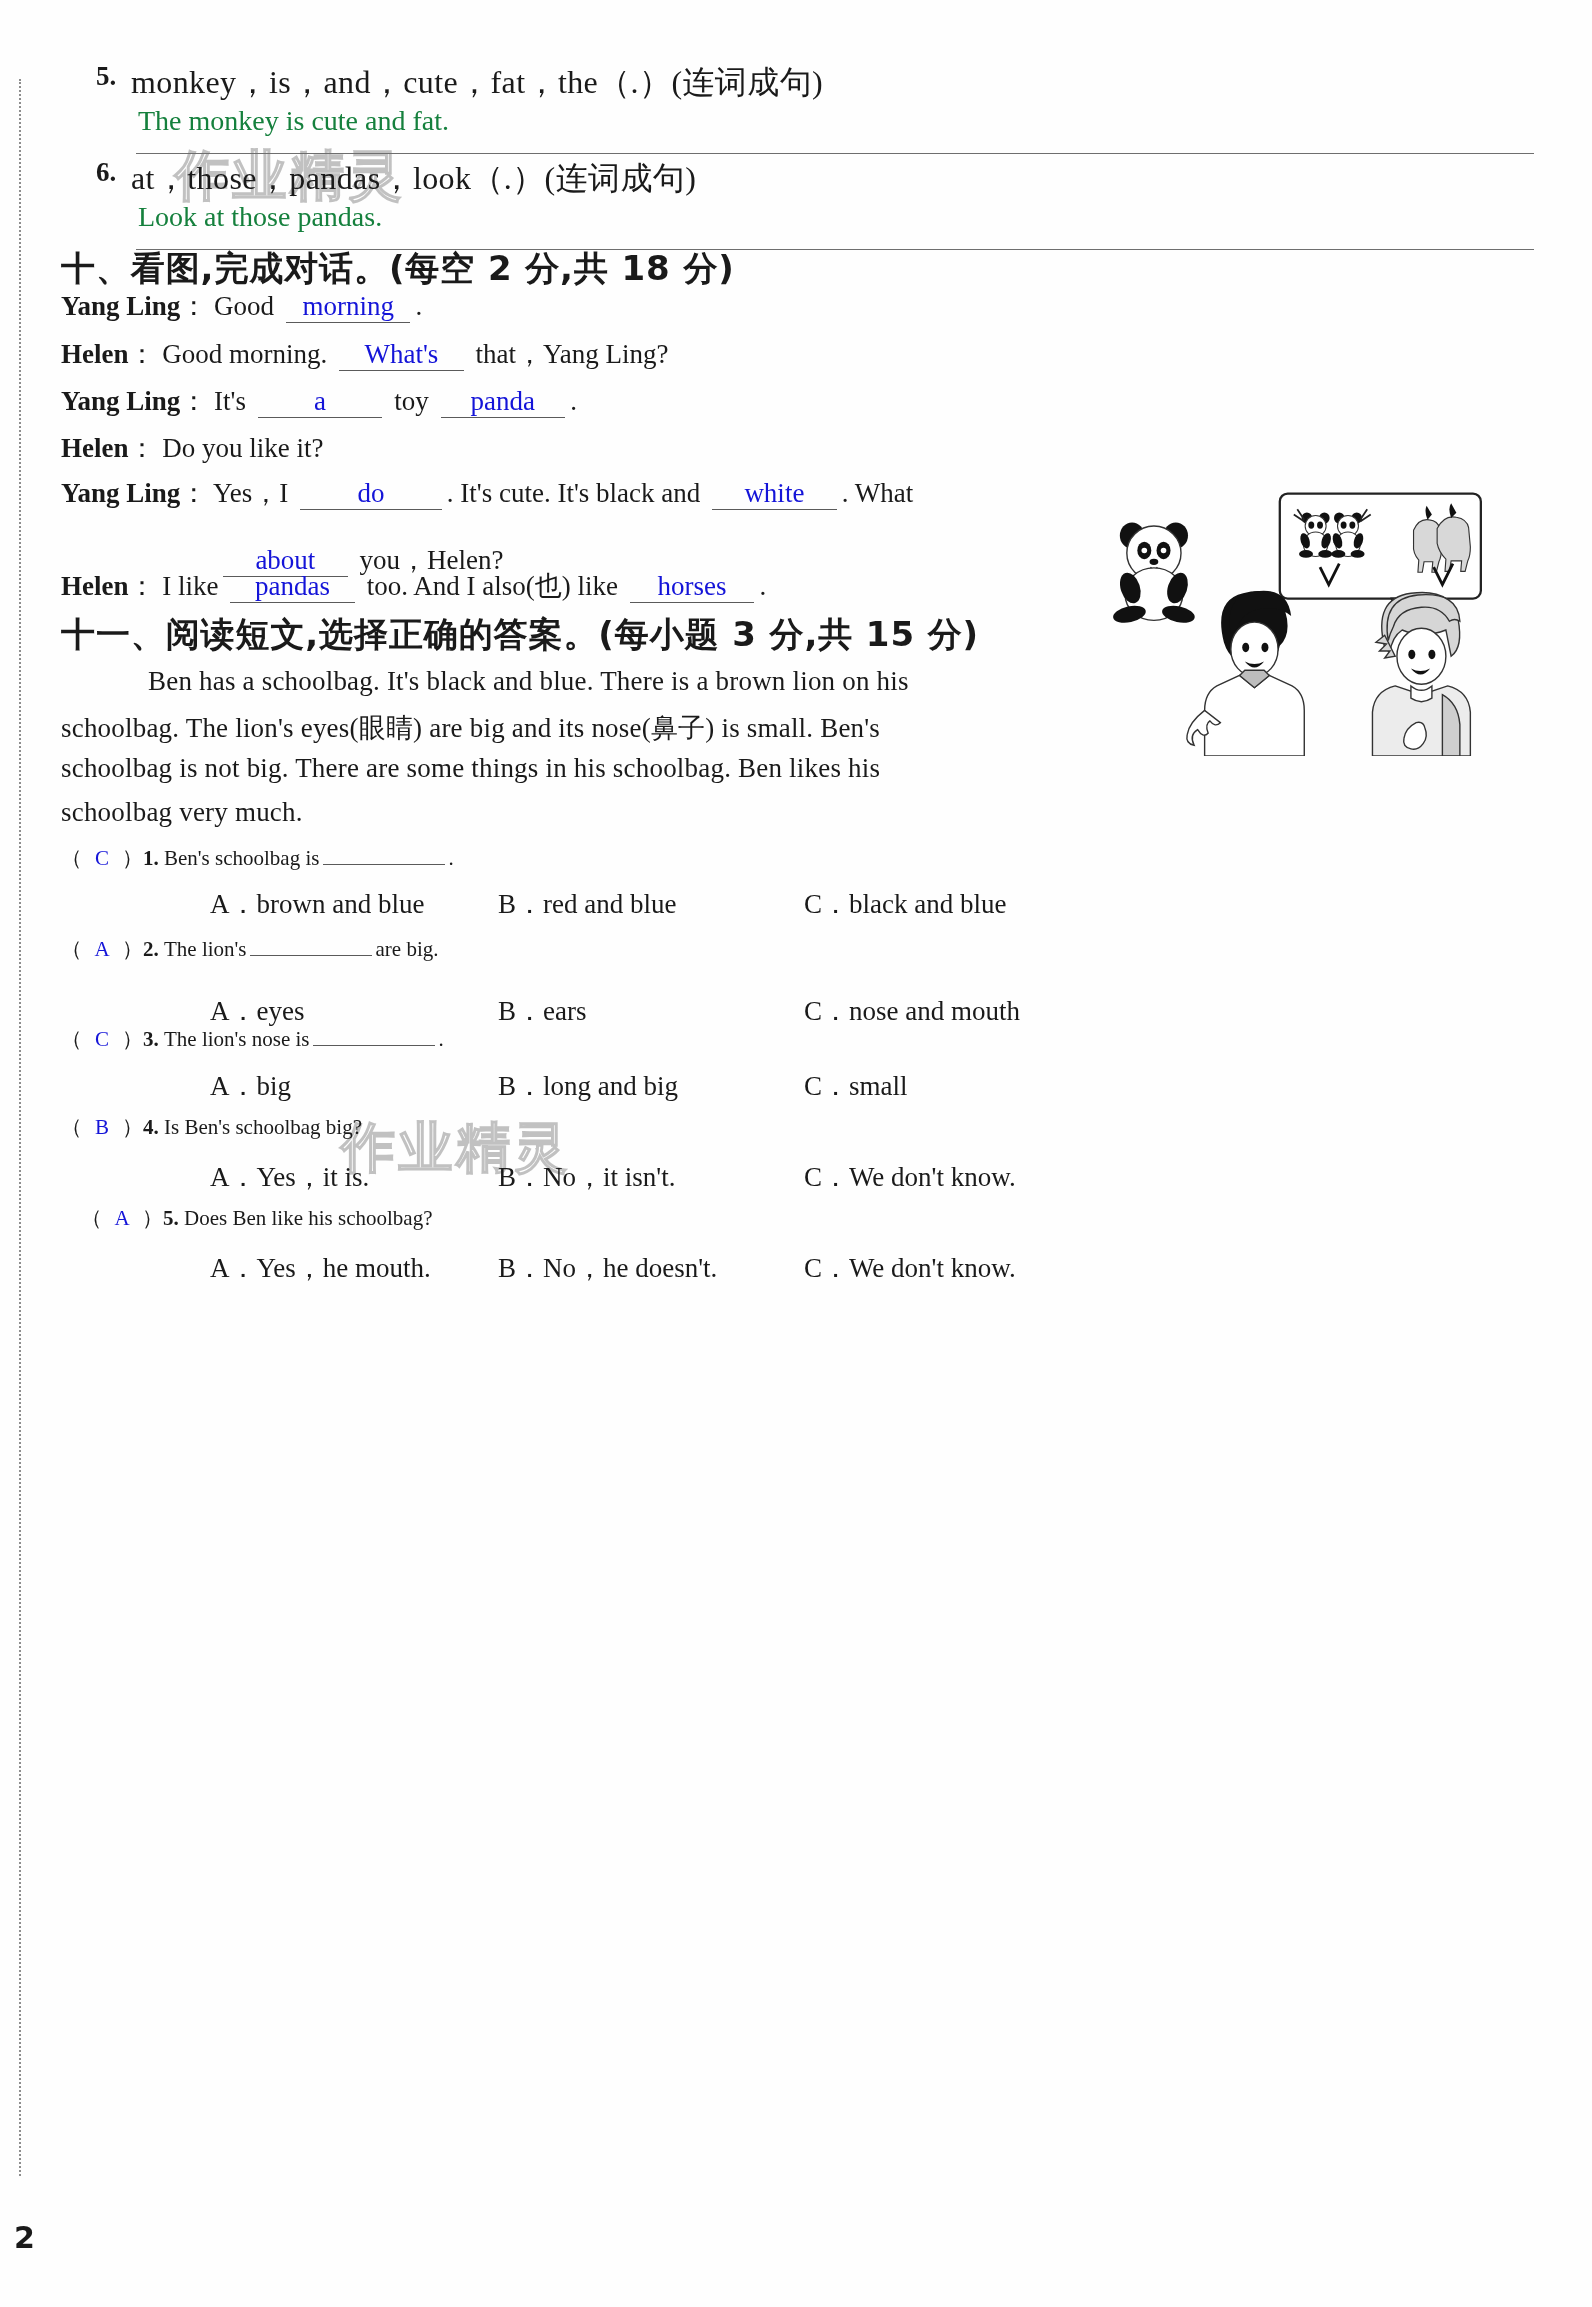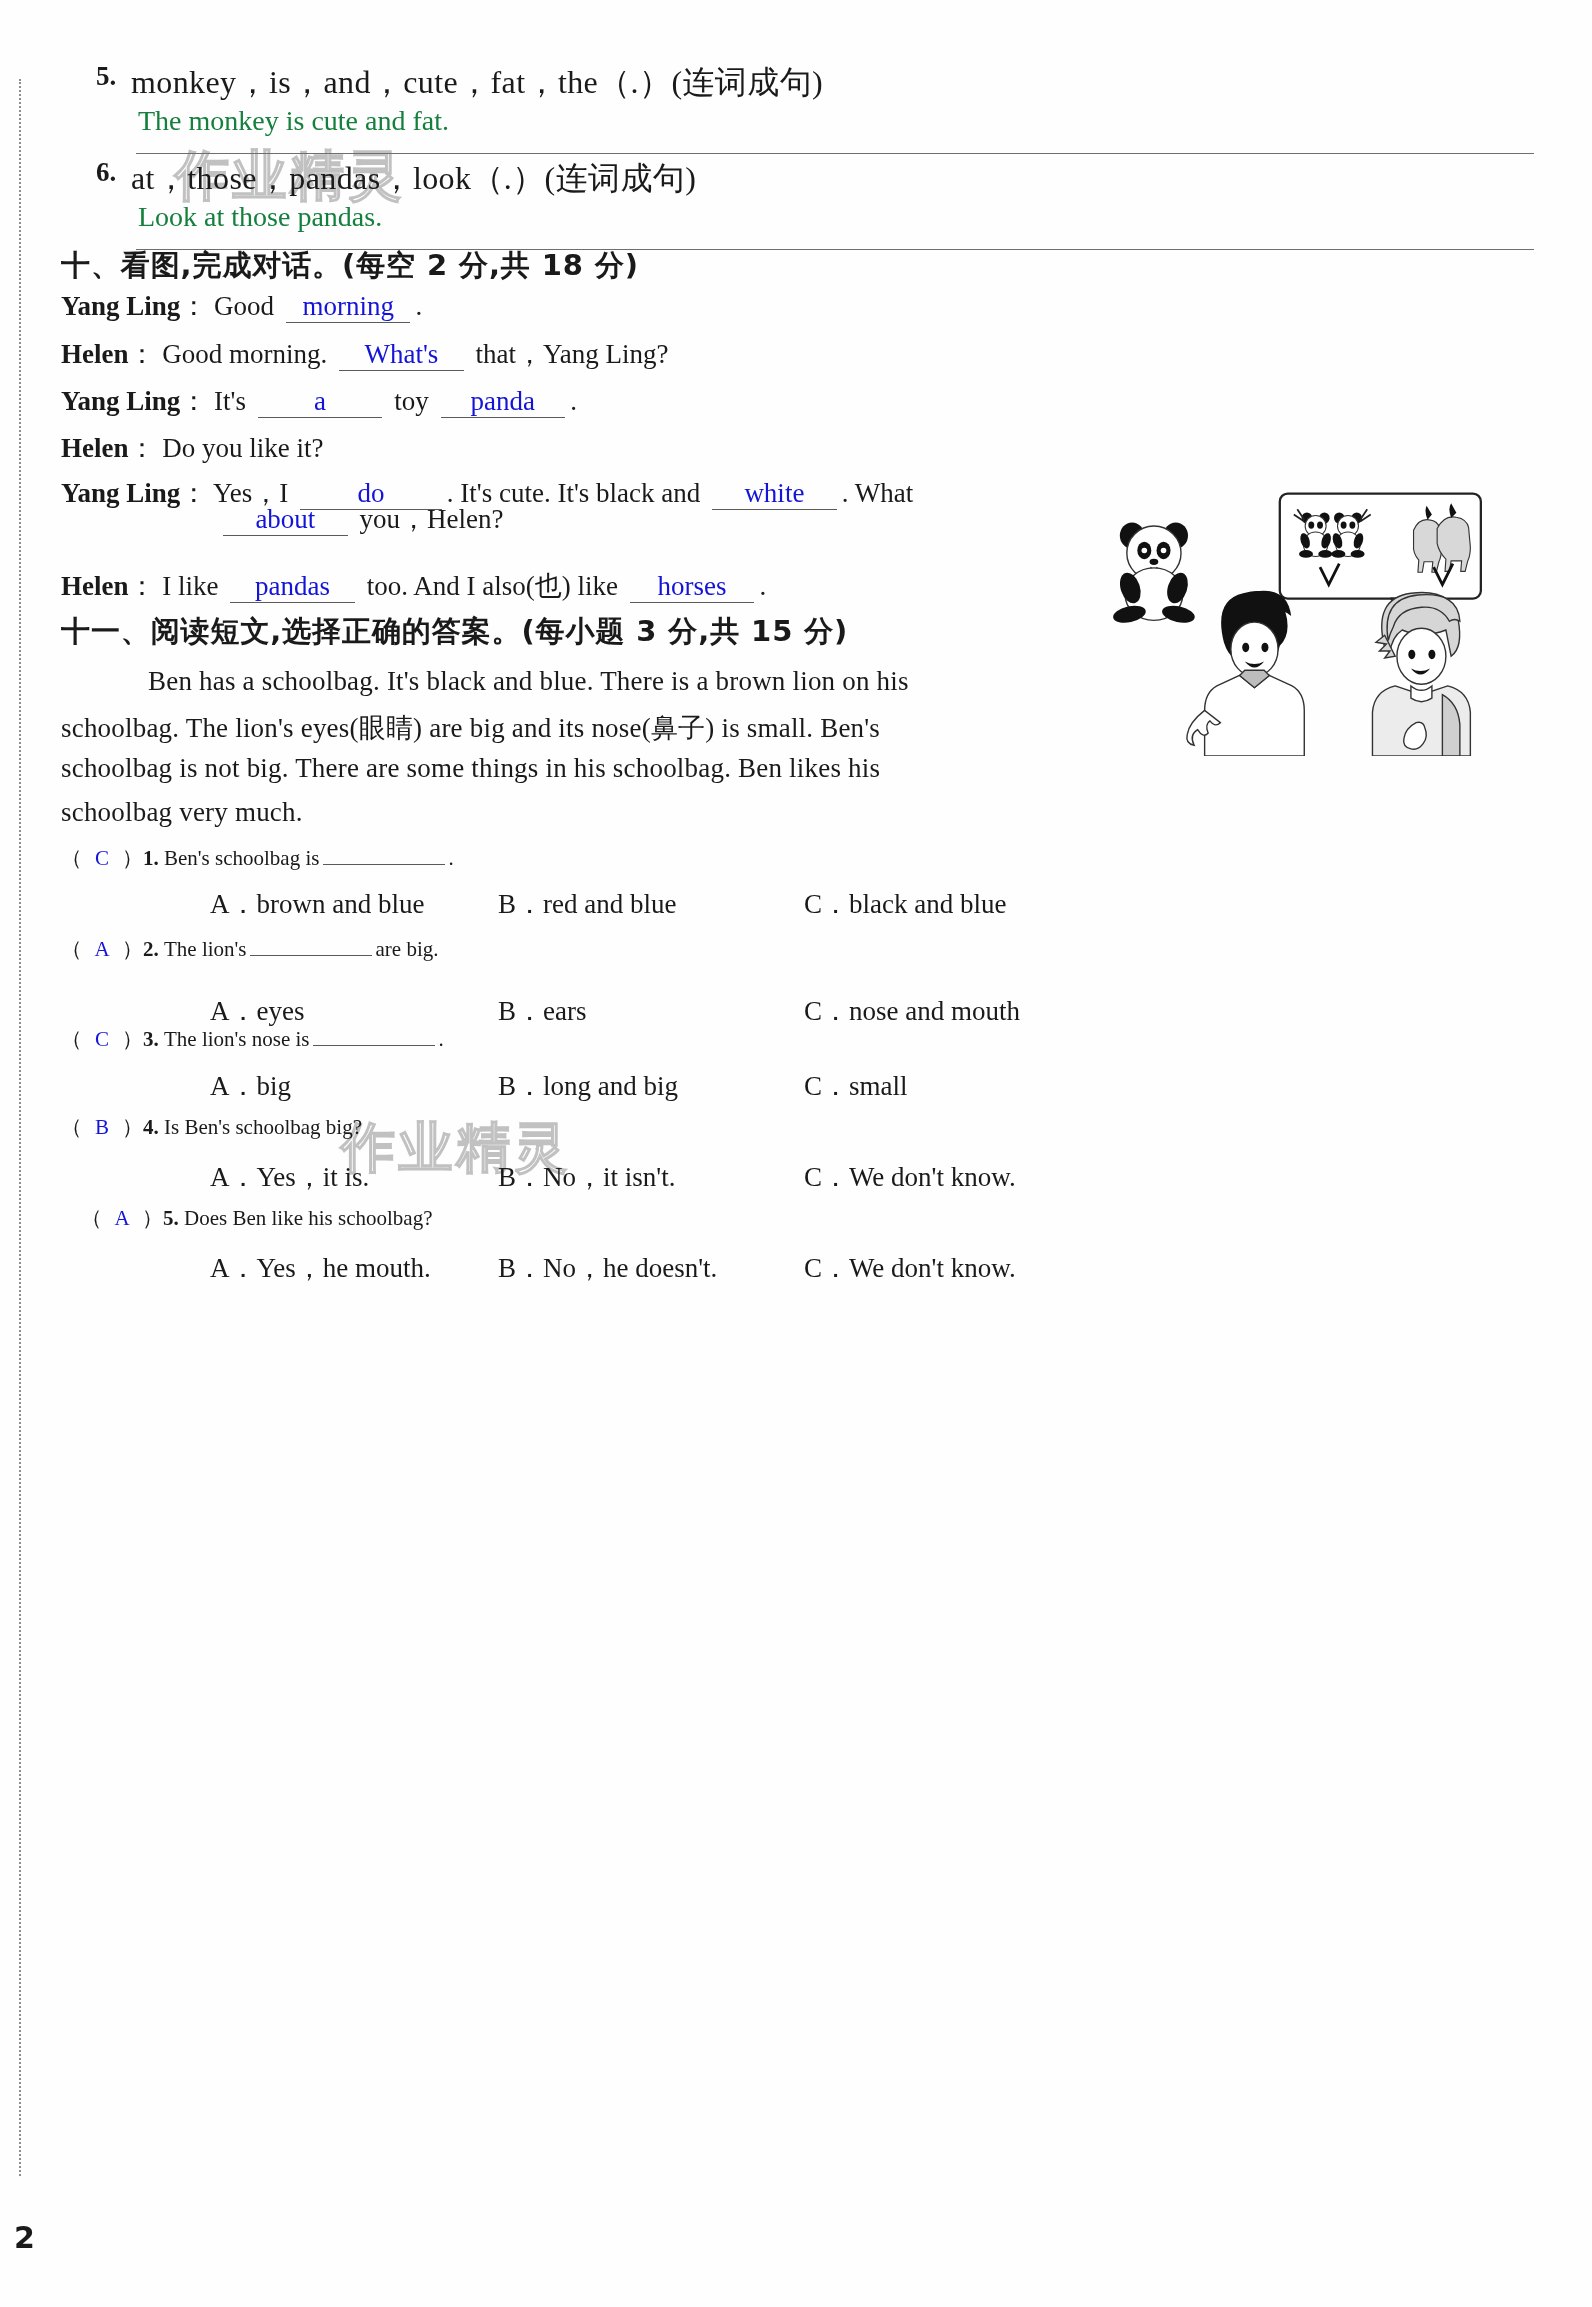--- a/index.html
+++ b/index.html
@@ -61,21 +61,21 @@
     border-bottom: 1.7px solid #6e6e6e;
     margin-left: 40px;
     width: 1398px;
     height: 0;
   }
 
   
   .section-head {
     position: absolute;
     font-weight: bold;
-    font-size: 29px;
+    font-size: 34px;
     font-family: "DejaVu Sans", "Liberation Sans", sans-serif;
     letter-spacing: 0.9px;
     white-space: nowrap;
   }
 
   
   .dline {
     position: absolute;
     font-size: 27px;
     white-space: nowrap;
@@ -216,21 +216,21 @@
       <span>Do you like it?</span>
     </div>
 
     <div class="dline" style="top:475px;left:-35px;">
       <span class="speaker">Yang Ling</span><span>：</span>
       <span>Yes，I</span>
       <span class="blank w-lg">do</span><span>. It's cute. It's black and</span>
       <span class="blank w-md">white</span><span>. What</span>
     </div>
 
-    <div class="dline" style="top:501px;left:122px;font-family:Liberation Serif, serif;">
+    <div class="dline" style="top:542px;left:122px;font-family:Liberation Serif, serif;">
       <span class="blank w-md">about</span>
       <span>you，Helen?</span>
     </div>
 
     <div class="dline" style="top:568px;left:-35px;">
       <span class="speaker">Helen</span><span>：</span>
       <span>I like</span>
       <span class="blank w-md">pandas</span>
       <span>too. And I also(也) like</span>
       <span class="blank w-md">horses</span><span>.</span>

